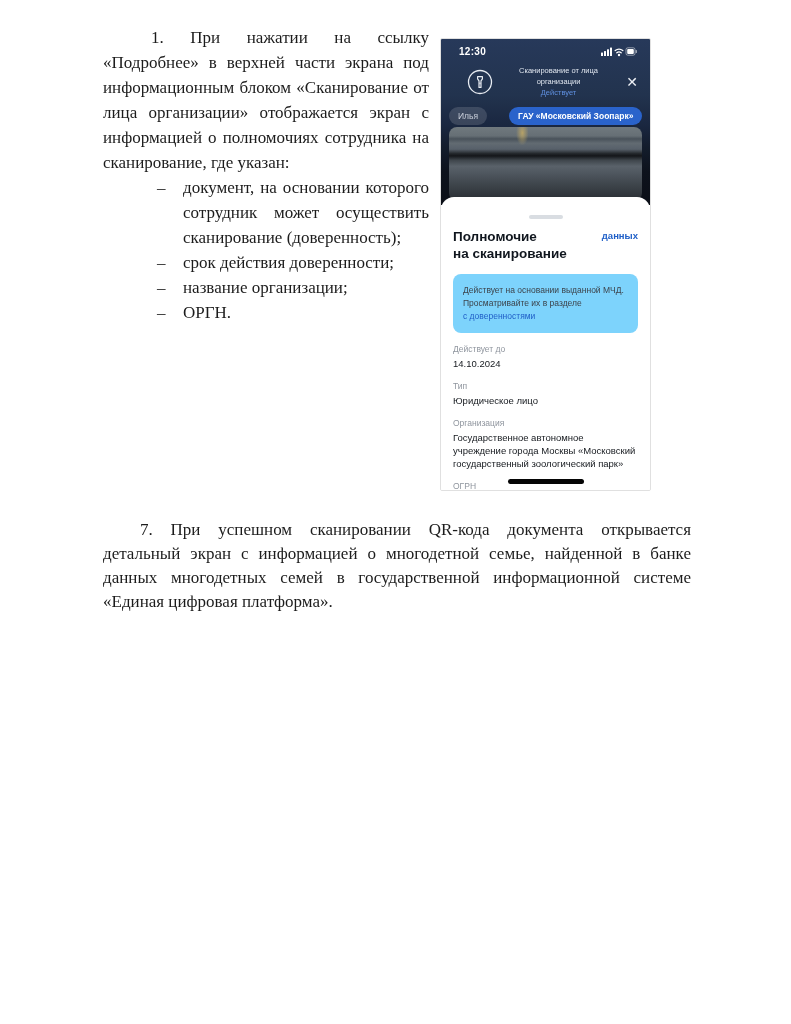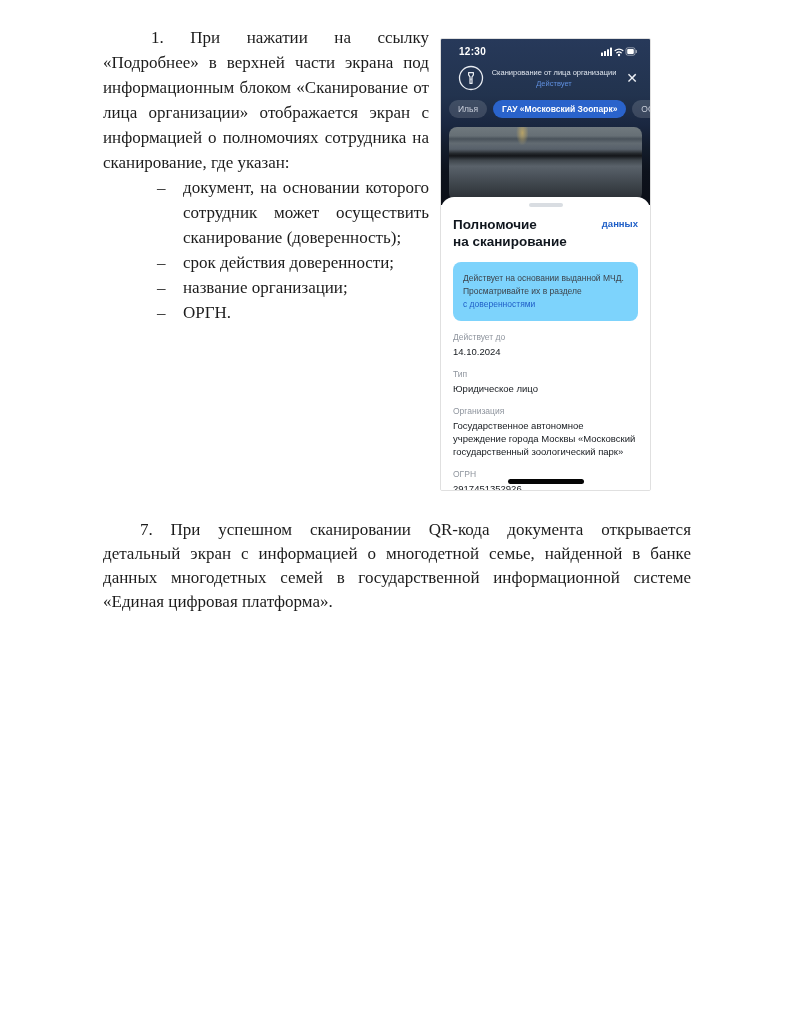--- a/index.html
+++ b/index.html
@@ -39,48 +39,48 @@
     background:linear-gradient(180deg,#27395a 0%,#22334e 34%,#1a2740 52%,#131c2b 66%,#0d121c 80%,#0b0f17 100%);
   }
   .statusbar{
     display:flex;justify-content:space-between;align-items:center;
     padding:7px 13px 0 18px;color:#fff;
   }
   .time{font-size:10px;font-weight:bold;letter-spacing:.3px;}
   .sicons svg{display:block;}
   .scan-head{
     display:flex;align-items:center;justify-content:space-between;
-    padding:8px 10px 0 17px;
+    padding:8px 10px 0 26px;
   }
   .flash{width:26px;height:26px;flex:0 0 26px;cursor:pointer;}
   .scan-titles{flex:1;text-align:center;line-height:11px;padding:0 4px;}
   .scan-title{display:block;color:#dfe5ee;font-size:7.5px;}
   .details-link{display:block;color:#5f8fdf;font-size:7.5px;cursor:pointer;}
   .close{color:#eef1f6;font-size:14px;line-height:14px;width:16px;text-align:center;cursor:pointer;font-family:"DejaVu Sans",sans-serif;}
   .chips{
-    display:flex;gap:6px;align-items:center;margin-top:9px;padding-left:8px;
+    display:flex;gap:22px;align-items:center;margin-top:9px;padding-left:8px;
     white-space:nowrap;overflow:hidden;
   }
   .chip{
     display:inline-block;border-radius:12px;padding:4px 9px;font-size:8.5px;
     background:rgba(255,255,255,.14);color:#c9cfda;cursor:pointer;flex:0 0 auto;
   }
   .chip.selected{background:#2a63cb;color:#ffffff;font-weight:bold;}
   .camera{
     position:absolute;left:8px;right:8px;top:88px;height:74px;border-radius:8px;
     background:
       radial-gradient(9px 18px at 38% 8%,rgba(195,170,100,.85),rgba(195,170,100,0) 70%),
       linear-gradient(180deg,
         #70797e 0%,#666f75 12%,#49525a 16%,#626b72 22%,#57606a 30%,
         #23272b 36%,#14161a 39%,#3f464c 45%,#5a626a 53%,#4e565e 63%,
         #434a51 73%,#393f45 83%,#2f343a 93%,#272b30 100%);
   }
   .sheet{
     position:absolute;left:0;right:0;top:158px;bottom:0;background:#ffffff;
-    border-radius:13px 13px 0 0;padding:6px 12px 0 12px;box-sizing:border-box;
+    border-radius:13px 13px 0 0;padding:18px 12px 0 12px;box-sizing:border-box;
   }
   .handle{width:34px;height:4px;border-radius:2px;background:#d9dde2;margin:0 auto;cursor:grab;}
   .sheet-head{display:flex;justify-content:space-between;margin-top:9px;}
   .sheet-title span{display:block;font-size:13.5px;font-weight:bold;color:#10161e;line-height:17px;}
   .close-link{font-size:9.5px;font-weight:bold;color:#2060c8;margin-top:2px;cursor:pointer;}
   .notice{
     background:#7dd3fc;border-radius:8px;padding:10px 10px;margin-top:12px;
     font-size:8.5px;line-height:13px;color:#3c434b;
   }
   .notice-link{display:block;color:#2060c8;cursor:pointer;text-decoration:none;}

